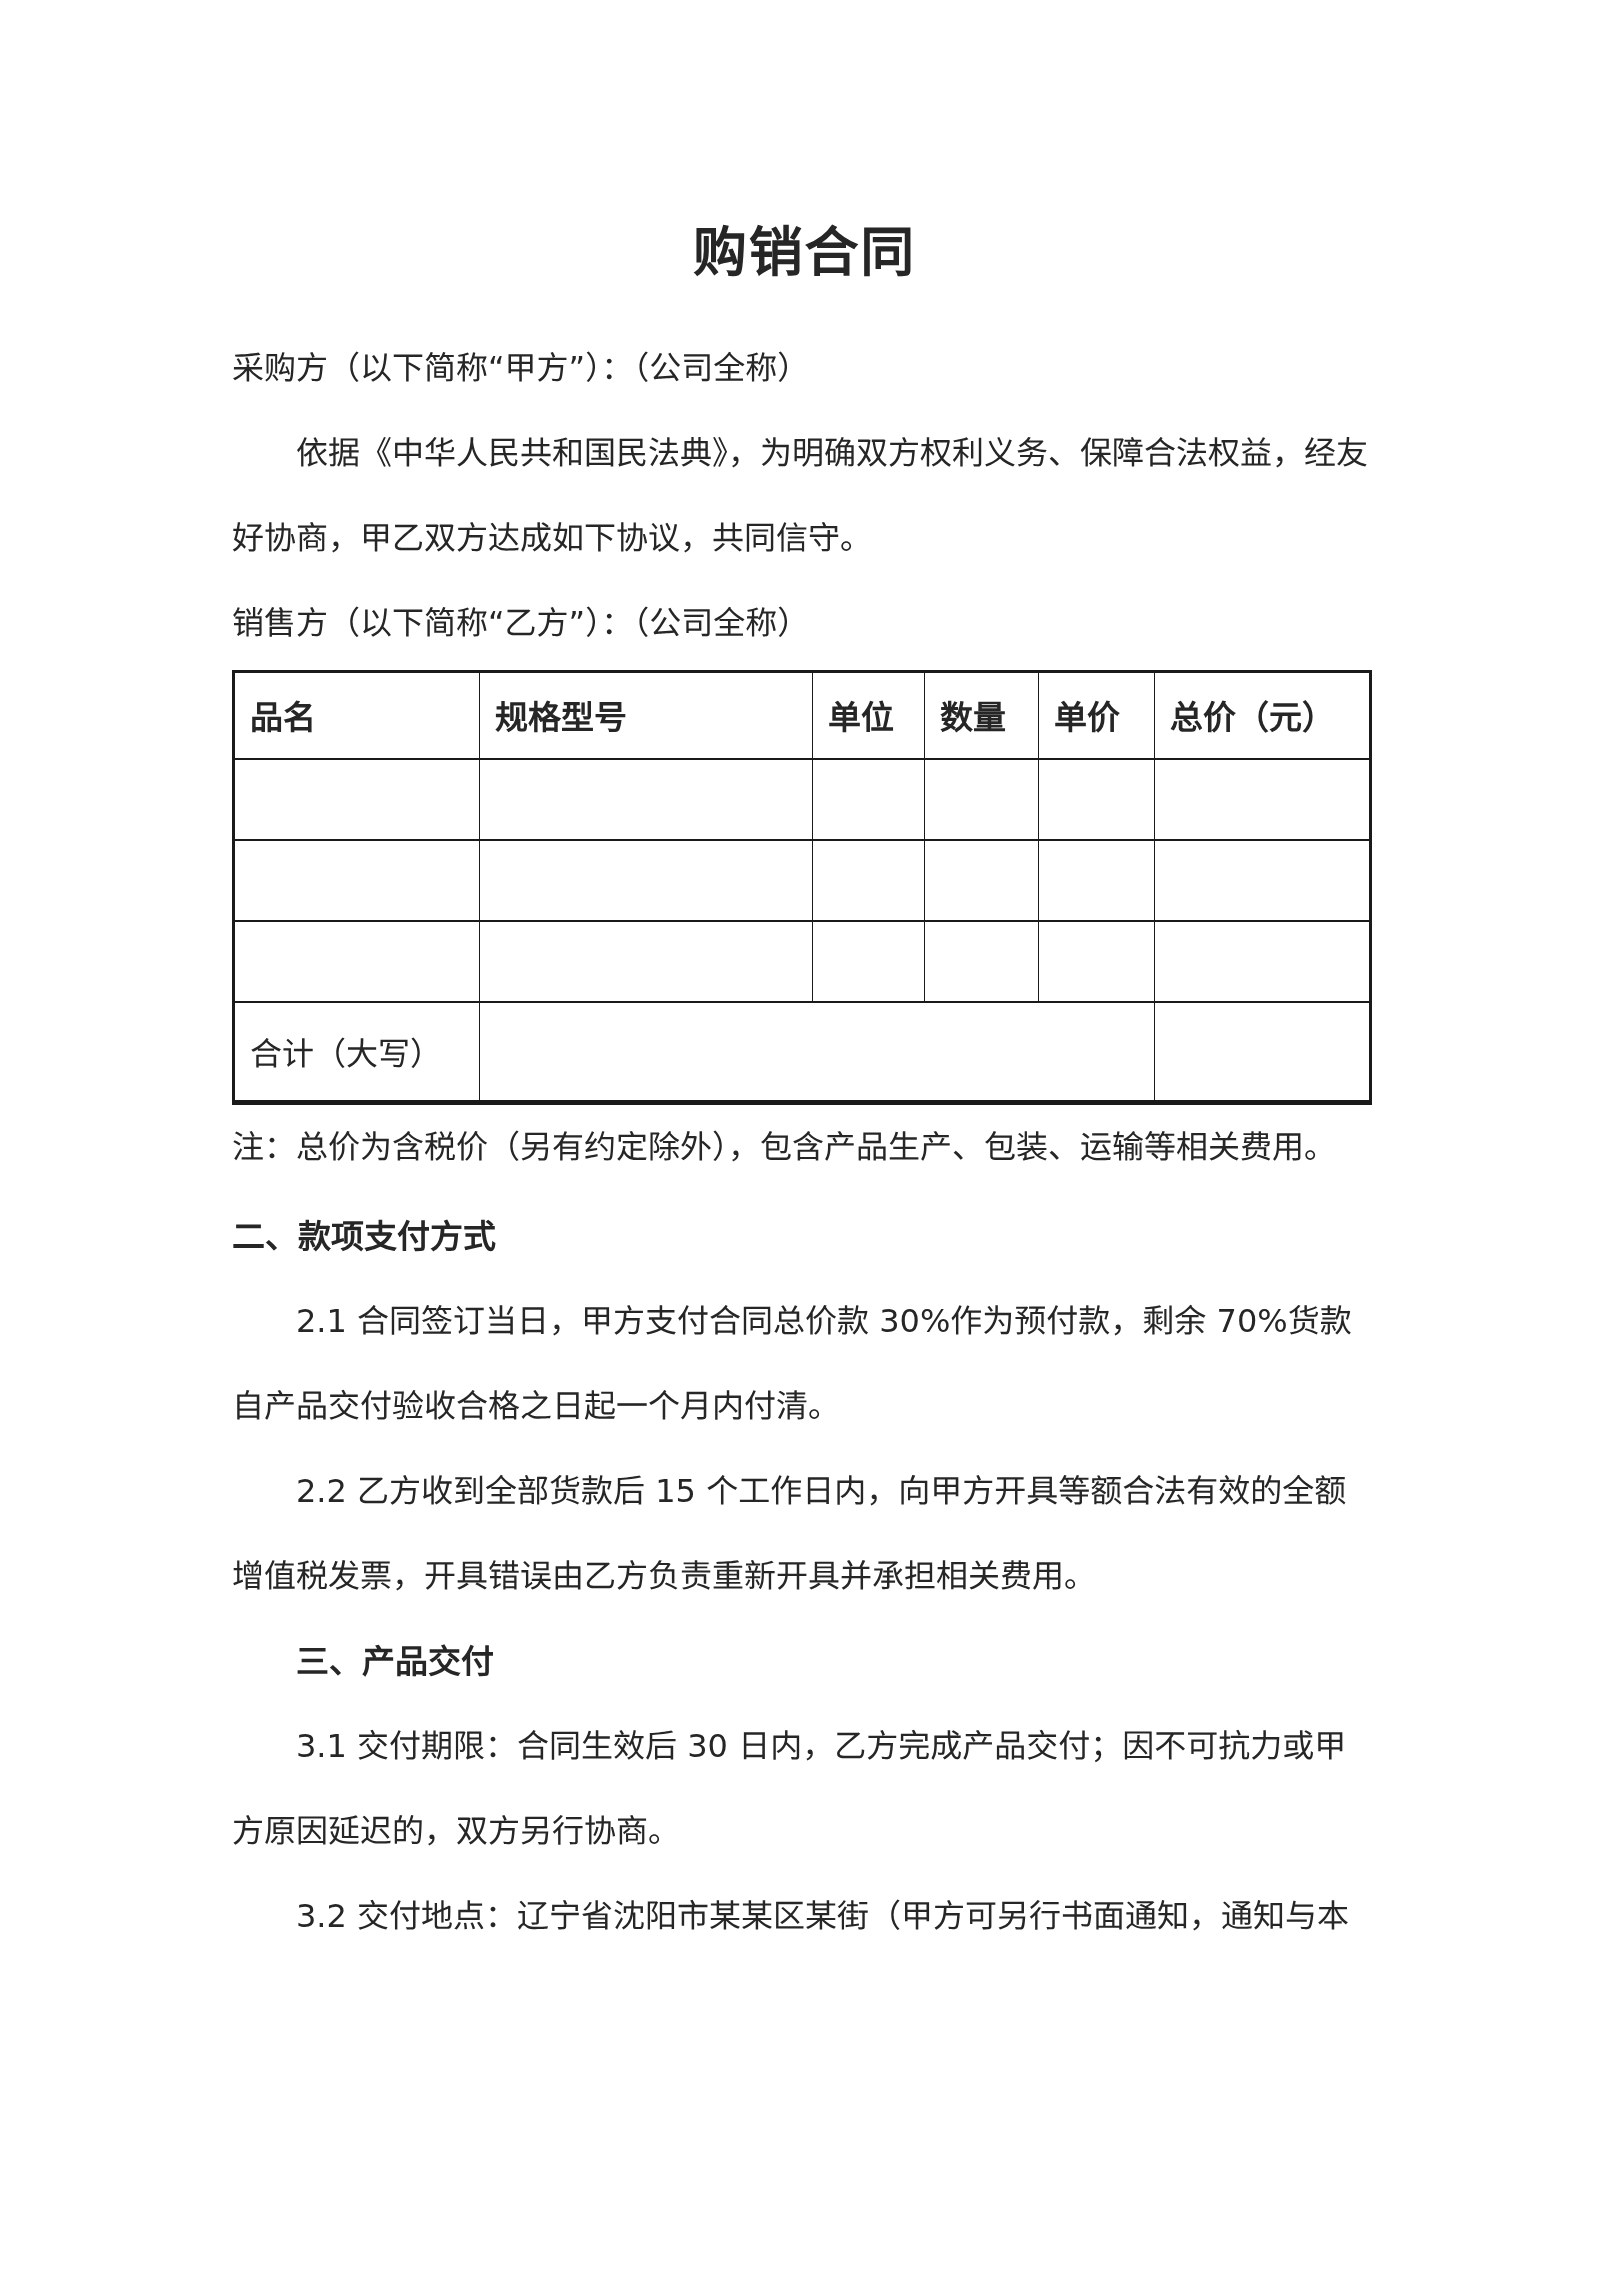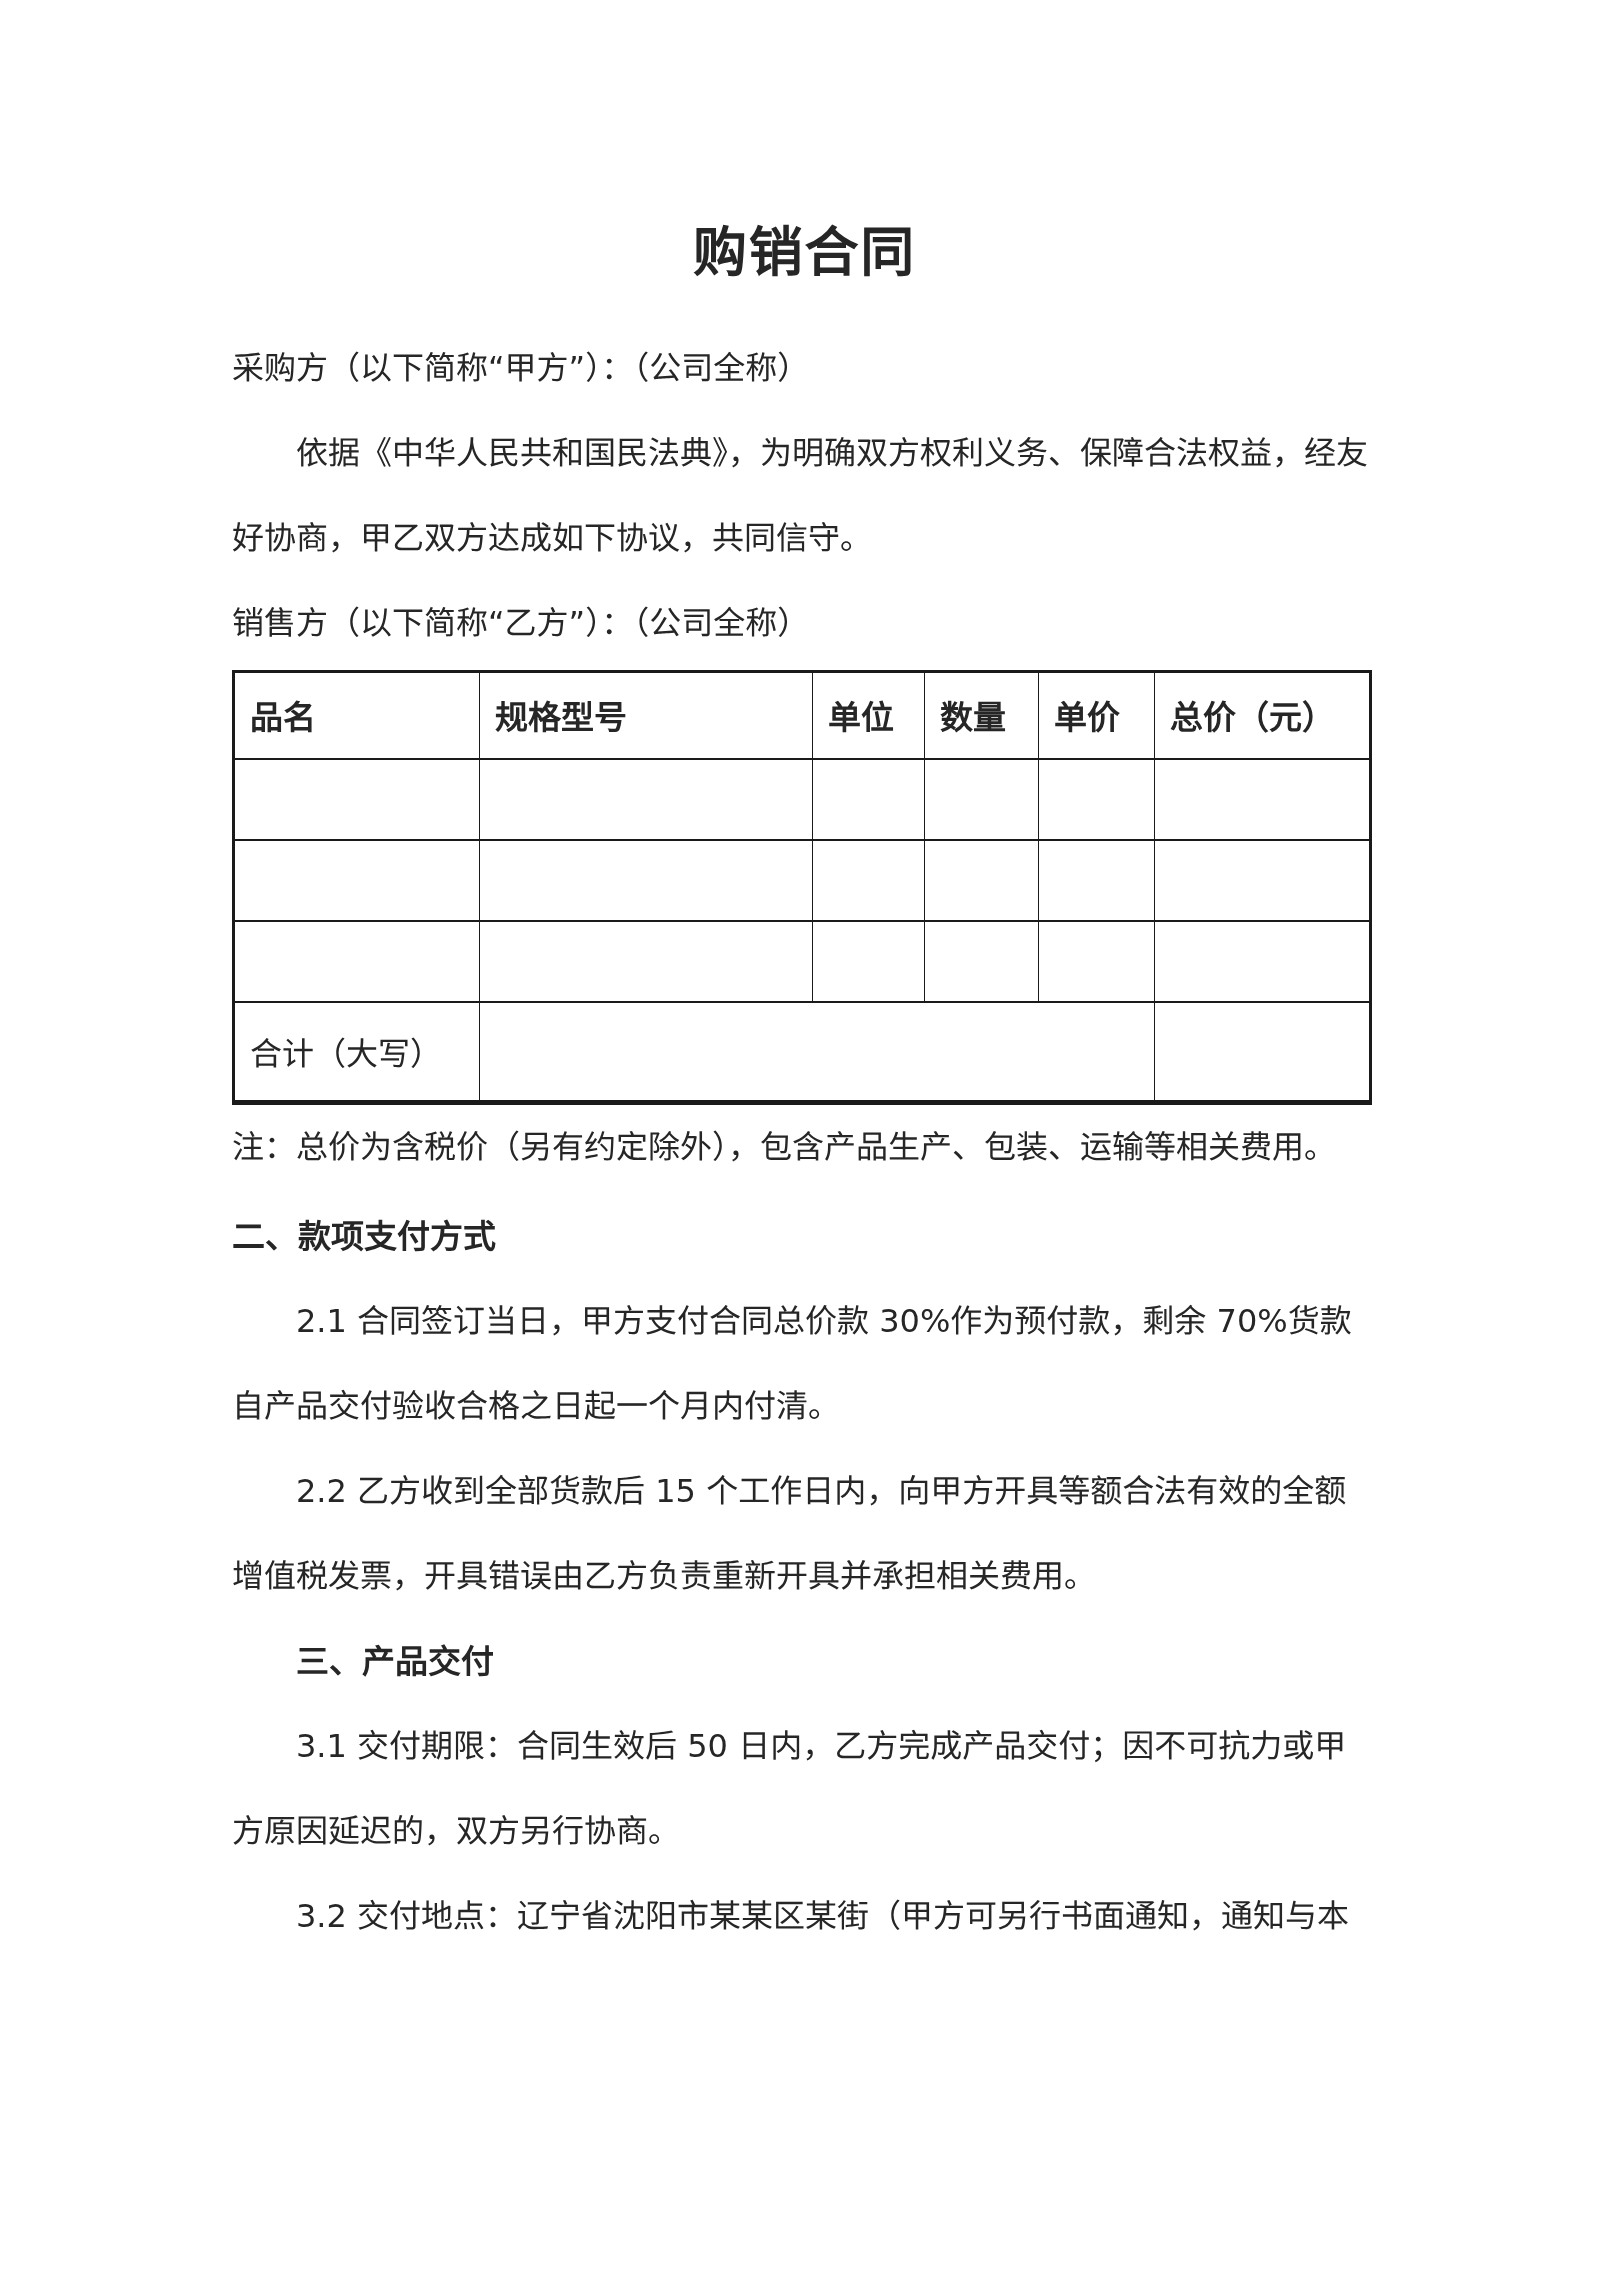--- a/index.html
+++ b/index.html
@@ -146,18 +146,18 @@
       </tbody>
     </table>
 
     <p class="body-line note-line">注：总价为含税价（另有约定除外），包含产品生产、包装、运输等相关费用。</p>
 
     <h2 class="section-heading gap-above">二、款项支付方式</h2>
     <p class="body-line indent">2.1 合同签订当日，甲方支付合同总价款 30%作为预付款，剩余 70%货款自产品交付验收合格之日起一个月内付清。</p>
     <p class="body-line indent">2.2 乙方收到全部货款后 15 个工作日内，向甲方开具等额合法有效的全额增值税发票，开具错误由乙方负责重新开具并承担相关费用。</p>
 
     <h3 class="section-heading indent">三、产品交付</h3>
-    <p class="body-line indent">3.1 交付期限：合同生效后 50 日内，乙方完成产品交付；因不可抗力或甲方原因延迟的，双方另行协商。</p>
+    <p class="body-line indent">3.1 交付期限：合同生效后 30 日内，乙方完成产品交付；因不可抗力或甲方原因延迟的，双方另行协商。</p>
     <p class="body-line indent">3.2 交付地点：辽宁省沈阳市某某区某街（甲方可另行书面通知，通知与本</p>
 
   </div>
 </div>
 
 
 </body></html>

